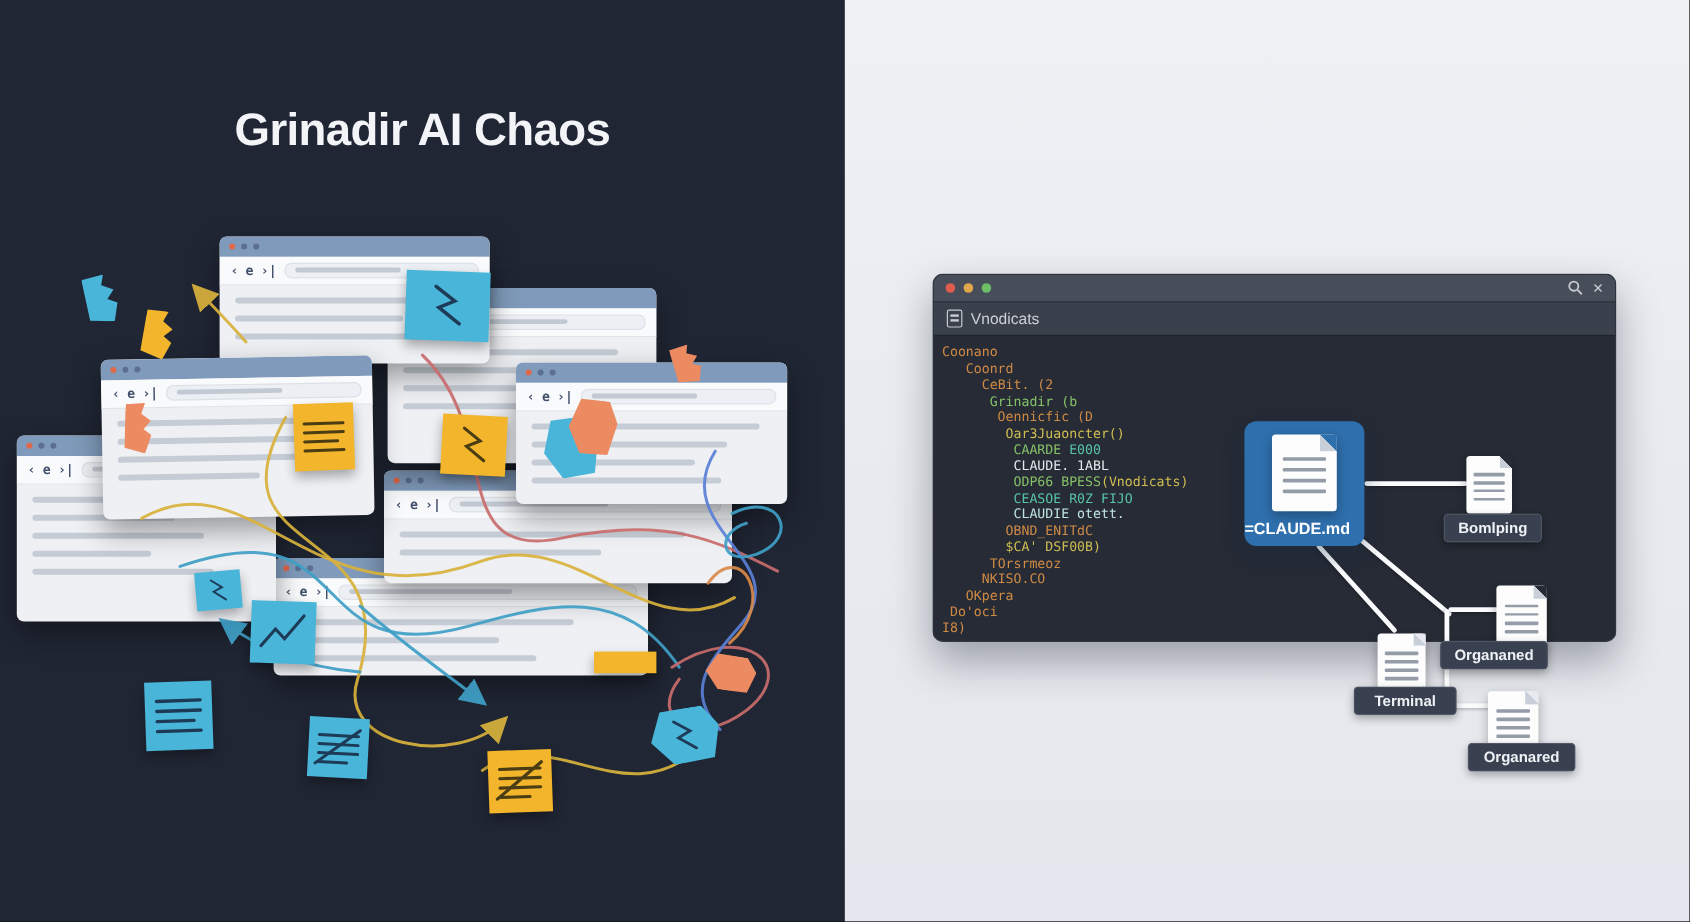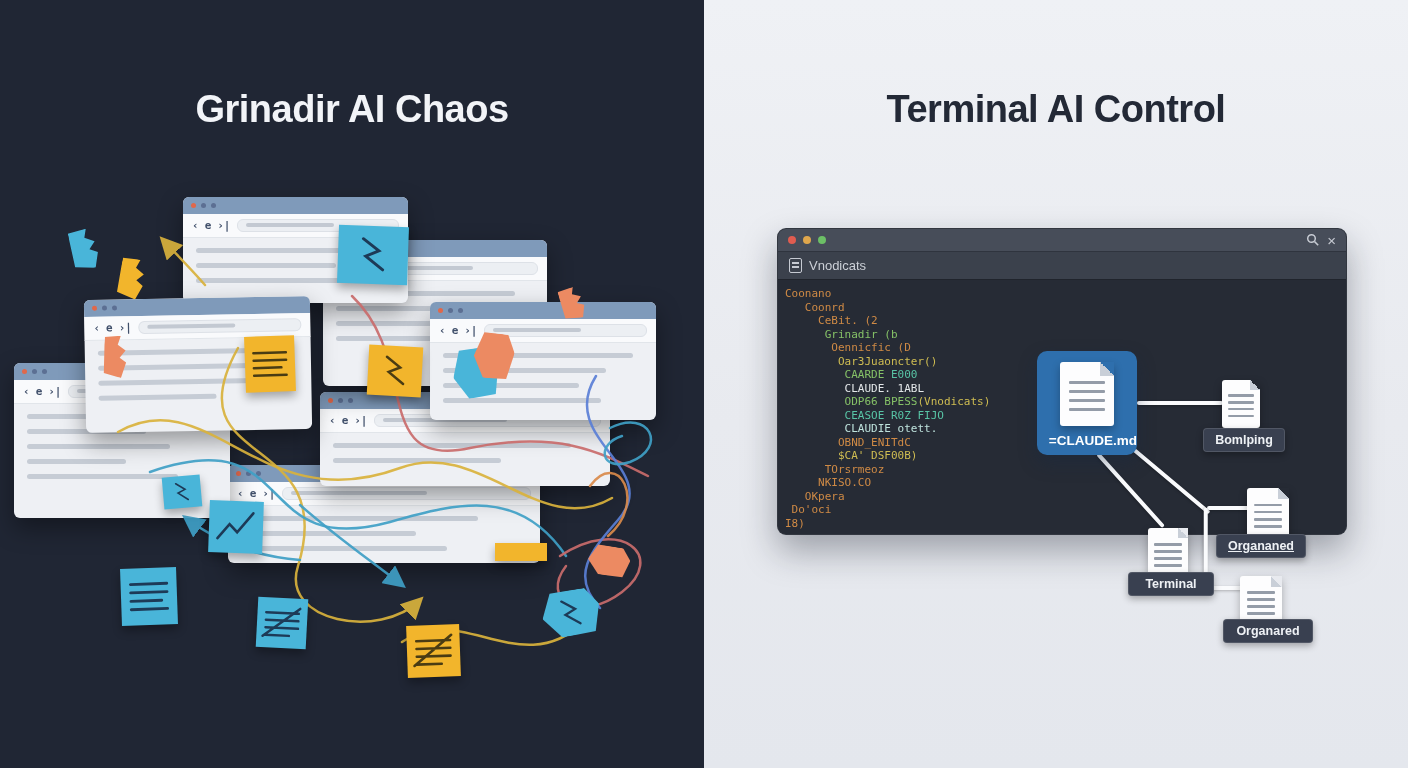--- a/index.html
+++ b/index.html
@@ -44,21 +44,21 @@
   #tabIcon::before{content:"";position:absolute;left:2px;top:3px;right:2px;height:1.5px;background:#c6cad2;}
   #tabIcon::after{content:"";position:absolute;left:2px;top:7px;right:2px;height:1.5px;background:#c6cad2;}
   #tabLabel{font-size:13px;color:#ccd0d7;}
   #closeGlyph{font-size:15px;color:#c6cad2;line-height:1;}
   #codeArea{padding:7px 0 0 7px;font:11px/13.5px "DejaVu Sans Mono",monospace;white-space:pre;}
   
   .connector{position:absolute;height:3.5px;background:#fafbfd;border-radius:2px;
     transform-origin:0 50%;z-index:2;box-shadow:0 1px 3px rgba(0,0,0,.25);}
   #tile{position:absolute;left:333px;top:351px;width:100px;height:104px;border-radius:10px;z-index:3;
     box-shadow:0 8px 18px rgba(20,40,70,.35);}
-  #tileLabel{position:absolute;left:0;bottom:7px;width:100%;text-align:right;
+  #tileLabel{position:absolute;left:0;bottom:7px;width:100%;text-align:left;
     font-size:13.5px;font-weight:700;color:#fff;}
   .page{position:absolute;background:#fdfdfe;border-radius:3px;box-shadow:0 4px 9px rgba(0,0,0,.28);z-index:3;}
   .fl{position:absolute;top:0;right:0;}
   .ln{position:absolute;left:16%;right:16%;height:2.5px;background:#949ca8;border-radius:1px;}
   .pill-label{position:absolute;background:#394050;color:#eef1f5;font-size:12.5px;font-weight:600;
     padding:4px 0;border-radius:4px;text-align:center;z-index:4;box-shadow:0 3px 7px rgba(0,0,0,.3);
     border:1px solid rgba(255,255,255,.12);}
 </style>
 </head>
 <body>
@@ -263,21 +263,20 @@
       </div>
       <div class="sticky crumple" style="left: 588px; top: 546px; width: 42px; height: 30px; z-index: 7; background: rgb(236, 138, 98); transform: rotate(10deg);"></div>
       <div class="sticky torn" style="left: 560px; top: 286px; width: 38px; height: 32px; z-index: 7; background: rgb(236, 138, 98); transform: rotate(-12deg);"></div>
       <div class="sticky torn" style="left: 103px; top: 336px; width: 38px; height: 42px; z-index: 7; background: rgb(236, 138, 98); transform: rotate(5deg);"></div>
       <div class="sticky torn" style="left: 70px; top: 228px; width: 44px; height: 40px; z-index: 7; background: rgb(73, 181, 217); transform: rotate(-8deg);"></div>
       <div class="sticky torn" style="left: 118px; top: 260px; width: 42px; height: 40px; z-index: 7; background: rgb(242, 181, 44); transform: rotate(14deg);"></div>
       <div class="sticky" style="left: 495px; top: 543px; width: 52px; height: 18px; z-index: 7; background: rgb(242, 181, 44); transform: rotate(0deg);"></div>
     </div>
 
   <div id="rightPanel">
-    <div class="panel-title" id="rightTitle">Terminal AI Control</div>
 
     <div id="terminal">
       <div id="thead1">
         <span id="trafficBox" style="display:flex;gap:7px;">
             <span class="tl" style="background: rgb(224, 92, 80);"></span>
             <span class="tl" style="background: rgb(223, 166, 76);"></span>
             <span class="tl" style="background: rgb(108, 191, 102);"></span>
           </span>
         <span id="theadSpace"></span>
         <svg width="14" height="14" viewBox="0 0 14 14">
@@ -317,21 +316,21 @@
         <div class="ln" style="top: 72%;"></div>
       </div>
       <div class="pill-label" style="left: 499px; top: 428px; width: 80px;">Bomlping</div>
       <div class="page" style="left: 543px; top: 488px; width: 42px; height: 52px;">
         <div class="fl" style="width: 11px; height: 11px; background: linear-gradient(225deg, rgb(38, 43, 53) 0px, rgb(38, 43, 53) 50%, rgb(201, 207, 216) 50%, rgb(201, 207, 216) 100%);"></div>
         <div class="ln" style="top: 30%;"></div>
         <div class="ln" style="top: 44%;"></div>
         <div class="ln" style="top: 58%;"></div>
         <div class="ln" style="top: 72%;"></div>
       </div>
-      <div class="pill-label" style="left: 512px; top: 534px; width: 88px; text-decoration: underline;">Organaned</div>
+      <div class="pill-label" style="left: 496px; top: 534px; width: 88px;">Organaned</div>
       <div class="page" style="left: 444px; top: 528px; width: 40px; height: 50px;">
         <div class="fl" style="width: 10px; height: 10px; background: linear-gradient(225deg, rgb(232, 234, 239) 0px, rgb(232, 234, 239) 50%, rgb(201, 207, 216) 50%, rgb(201, 207, 216) 100%);"></div>
         <div class="ln" style="top: 30%;"></div>
         <div class="ln" style="top: 44%;"></div>
         <div class="ln" style="top: 58%;"></div>
         <div class="ln" style="top: 72%;"></div>
       </div>
       <div class="pill-label" style="left: 424px; top: 572px; width: 84px;">Terminal</div>
       <div class="page" style="left: 536px; top: 576px; width: 42px; height: 50px;">
         <div class="fl" style="width: 11px; height: 11px; background: linear-gradient(225deg, rgb(232, 234, 239) 0px, rgb(232, 234, 239) 50%, rgb(201, 207, 216) 50%, rgb(201, 207, 216) 100%);"></div>

